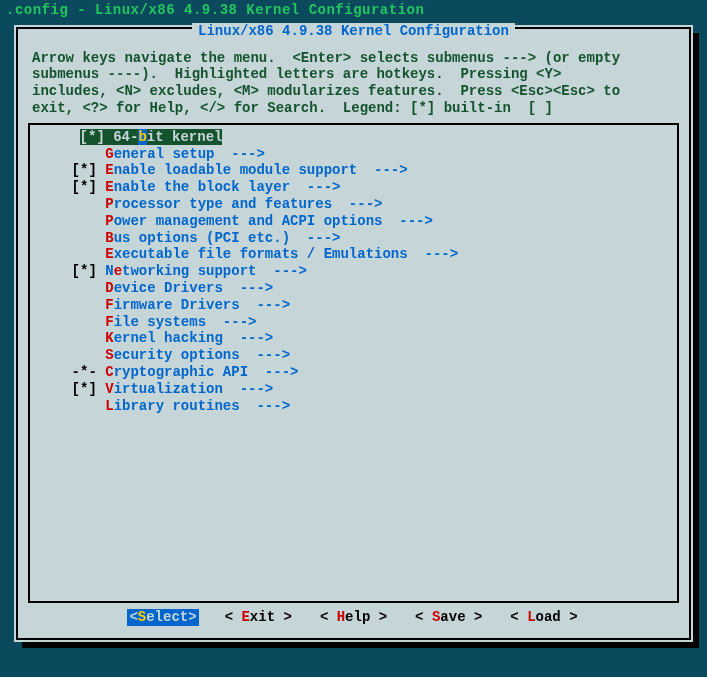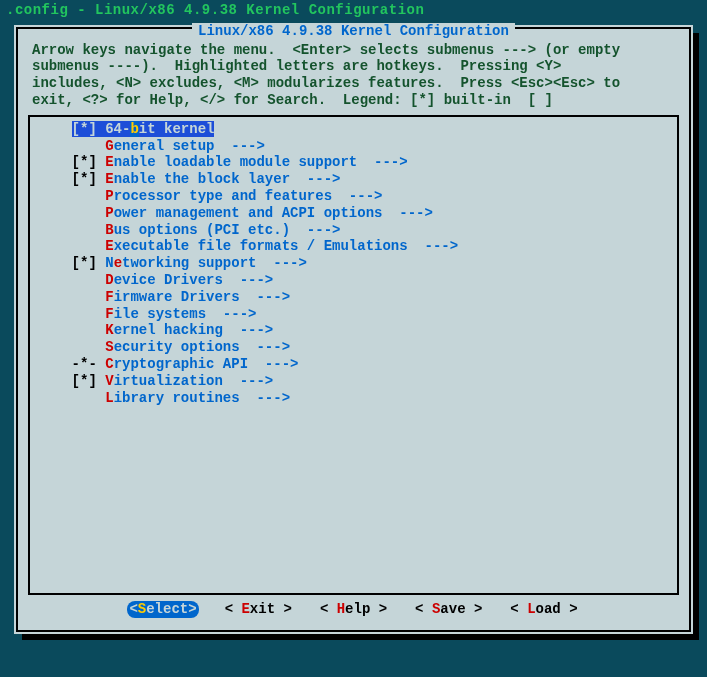--- a/index.html
+++ b/index.html
@@ -29,21 +29,21 @@
     border: 2px solid #000;
     padding: 0;
   }
   .inner {
     padding: 4px 10px 8px 10px;
   }
   .dialog-title {
     color: #0066cc;
     text-align: center;
     margin-top: -10px;
-    margin-bottom: 2px;
+    margin-bottom: 10px;
     font-weight: bold;
   }
   .dialog-title span {
     background: #c5d5d8;
     padding: 0 6px;
   }
   .help-text {
     color: #14532d;
     padding: 0 4px 6px 4px;
     white-space: pre-wrap;
@@ -60,42 +60,42 @@
     padding: 0;
     font-weight: bold;
   }
   .menu-line .hotkey {
     color: #cc0000;
   }
   .menu-line.selected {
     display: inline-block;
   }
   .menu-line.selected .seltxt {
-    background: #1d4ed8;
+    background: #14532d;
     color: #c5d5d8;
+    margin-left: 8px;
   }
   .menu-line.selected .seltxt .hotkey {
     background: #0066cc;
     color: #ffcc00;
   }
   .marker {
     color: #000;
   }
   .button-row {
     text-align: center;
     padding: 6px 0 4px 0;
     color: #000;
   }
   .btn {
     color: #000;
     padding: 0 2px;
     margin: 0 12px;
     display: inline-block;
     font-weight: bold;
-    border-radius: 8px;
   }
   .btn .hotkey { color: #cc0000; }
   .btn.selected {
     background: #0066cc;
     color: #c5d5d8;
   }
   .btn.selected .hotkey { color: #ffcc00; }
   .shadow-right {
     position: absolute;
     top: 8px;

